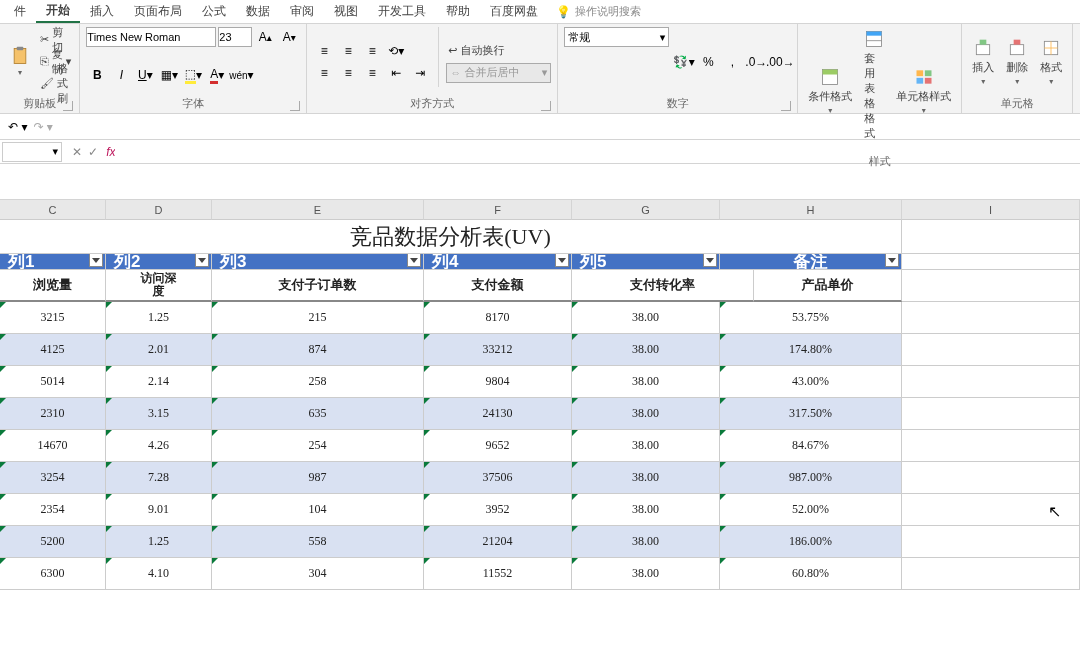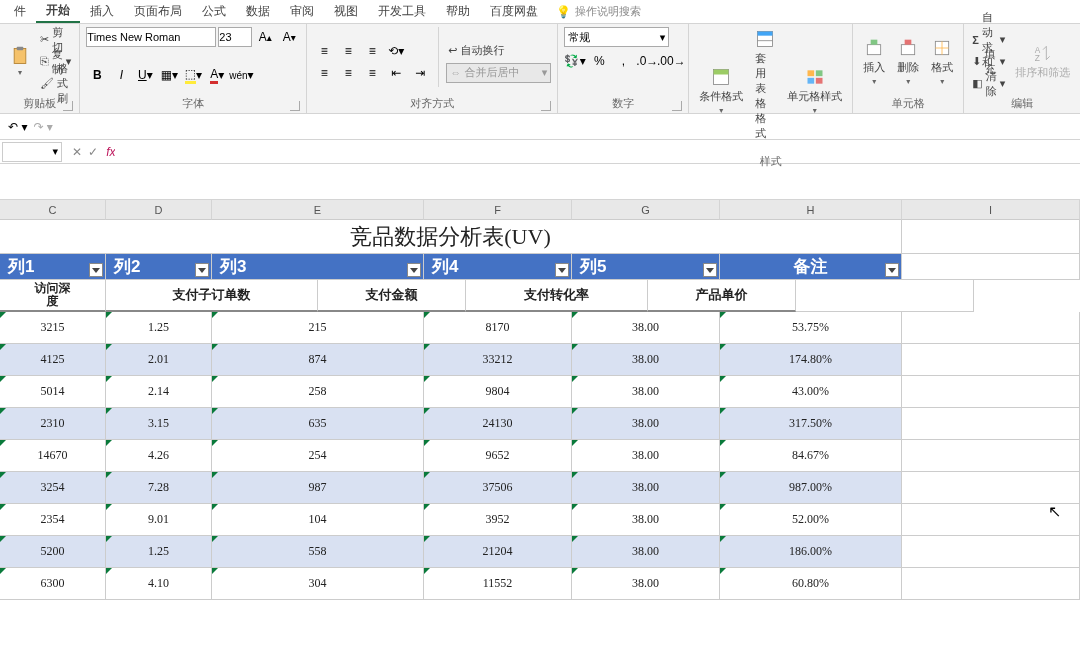--- a/index.html
+++ b/index.html
@@ -60,21 +60,21 @@
 .data-area { position: relative; }
 .data-row { display: flex; }
 .cell { border-right: 1px solid #ccc; border-bottom: 1px solid #ccc; padding: 0 4px; font-size: 13px; color: #222; display: flex; align-items: center; justify-content: center; position: relative; white-space: nowrap; overflow: hidden; }
 .cell.left { justify-content: flex-start; }
 
 
 .title-row { height: 34px; }
 .title-cell { font-family: "SimSun", serif; font-size: 22px; color: #222; }
 
 
-.hdr-row { height: 26px; }
+.hdr-row { height: 16px; }
 .hdr-cell { background: #4472C4; color: #fff; font-weight: bold; font-size: 17px; font-family: "SimHei", sans-serif; }
 .hdr-cell .filter { position: absolute; right: 2px; bottom: 2px; width: 14px; height: 14px; background: #fff; border: 1px solid #888; display: flex; align-items: center; justify-content: center; }
 .hdr-cell .filter::after { content: ""; border-left: 4px solid transparent; border-right: 4px solid transparent; border-top: 5px solid #444; }
 
 
 .sub-row { height: 32px; }
 .sub-cell { font-weight: bold; font-size: 13px; font-family: "SimSun", serif; border-bottom: 2px solid #888; }
 .sub-cell.multiline { line-height: 1.1; font-size: 12px; text-align: center; }
 
 
@@ -208,21 +208,21 @@
         <div class="combo disabled">
             <span>⇔ <span>合并后居中</span></span>
             <span class="dd">▾</span>
           </div>
       </div>
     </div>
     <div class="group-label"><span>对齐方式</span><span class="launcher"></span></div>
   </div>
 
   <div class="group">
-    <div class="group-body" style="flex-direction:column; gap:4px;">
+    <div class="group-body" style="flex-direction:row; gap:4px;">
       <div class="combo">
           <span>常规</span>
           <span class="dd">▾</span>
         </div>
       <div class="row-stack">
         <div class="small-btn">💱<span class="dd">▾</span></div>
         <div class="small-btn">%</div>
         <div class="small-btn">,</div>
         <div class="small-btn">.0→</div>
         <div class="small-btn">.00→</div>
@@ -387,20 +387,21 @@
           <div class="filter"></div>
         </div>
         <div class="cell hdr-cell w-h">
           <span style="padding-left: 0px;">备注</span>
           <div class="filter"></div>
         </div>
         <div class="cell w-i"></div>
       </div>
 
     <div class="data-row sub-row" id="sub-row">
+        <div class="cell sub-cell w-c" style="white-space: pre-line;">浏览量</div>
         <div class="cell sub-cell w-d multiline" style="white-space: pre-line;">访问深
 度</div>
         <div class="cell sub-cell w-e" style="white-space: pre-line;">支付子订单数</div>
         <div class="cell sub-cell w-f" style="white-space: pre-line;">支付金额</div>
         <div class="cell sub-cell w-h" style="white-space: pre-line;">支付转化率</div>
         <div class="cell sub-cell w-g" style="white-space: pre-line;">产品单价</div>
         <div class="cell w-i"></div>
       </div>
 
   <div class="data-row d-row">

